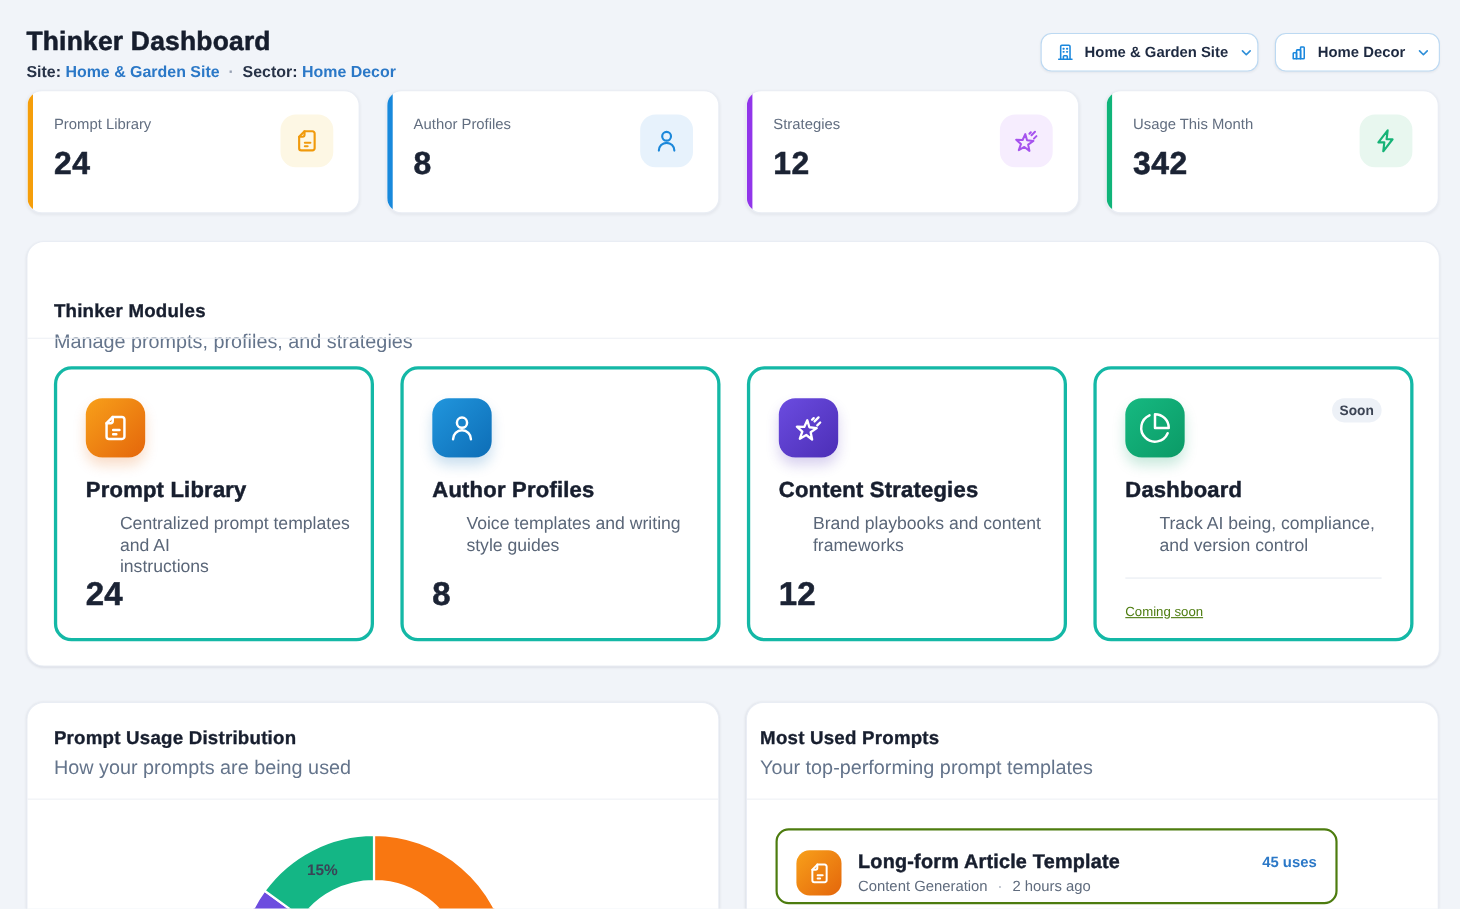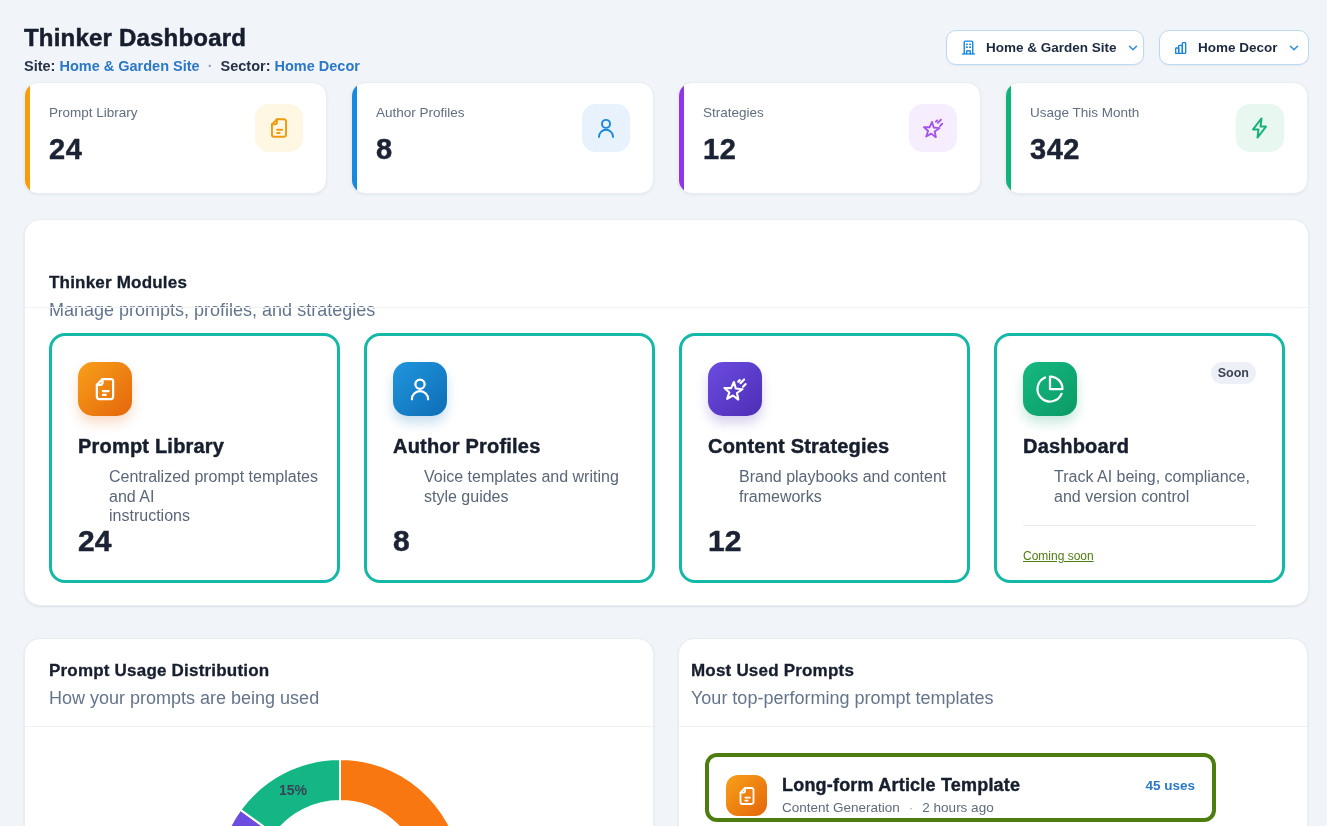--- a/index.html
+++ b/index.html
@@ -176,21 +176,21 @@
     <text x="103" y="43" text-anchor="middle" font-family="Liberation Sans" font-size="14" font-weight="bold" fill="#3a4456">15%</text>
   </svg>
 </div>
 
 <div class="card abs" style="left:678px; top:638px; width:630px; height:320px;">
   <div class="abs" style="left:12px; top:22px;">
     <div class="hdr-t">Most Used Prompts</div>
     <div class="hdr-s">Your top-performing prompt templates</div>
   </div>
   <div class="abs" style="left:0; right:0; top:87px; border-top:1px solid #eef1f6;"></div>
-  <div class="abs" style="left:26px; top:114px; width:511px; height:69px; border:4px solid #4d7c0f; border-radius:12px; background:#fff;padding-left:12px;">
+  <div class="abs" style="left:26px; top:114px; width:511px; height:69px; border:2px solid #4d7c0f; border-radius:12px; background:#fff;padding-left:12px;">
     <div class="abs" style="left:17px; top:18px; width:41px; height:41px; border-radius:12px; background:linear-gradient(135deg,#f8a01a,#e4660b); display:flex; align-items:center; justify-content:center;">
       <svg width="24" height="24" viewBox="0 0 24 24" fill="none" stroke="#fff" stroke-width="1.8" stroke-linecap="round" stroke-linejoin="round">
         <path d="M10 4h6.7A1.8 1.8 0 0 1 18.5 5.8v12.4a1.8 1.8 0 0 1-1.8 1.8H7.3a1.8 1.8 0 0 1-1.8-1.8V8.6z"></path>
         <path d="M10 4v3a1.6 1.6 0 0 1-1.6 1.6h-2.9"></path>
         <path d="M10.3 13.6h4.6M10.3 16.6h2.3"></path>
       </svg>
     </div>
     <div class="abs" style="left:73px; top:18px; font-size:18px; font-weight:800; color:#171e2e; letter-spacing:.2px; -webkit-text-stroke:0.4px #171e2e;">Long-form Article Template</div>
     <div class="abs" style="left:73px; top:43px; font-size:13.5px; color:#5f6b7d;">Content Generation<span style="color:#98a1b3; padding:0 9px;">·</span>2 hours ago</div>
     <div class="abs" style="right:17px; top:21px; font-size:13.5px; font-weight:700; color:#2b78c7;">45 uses</div>

